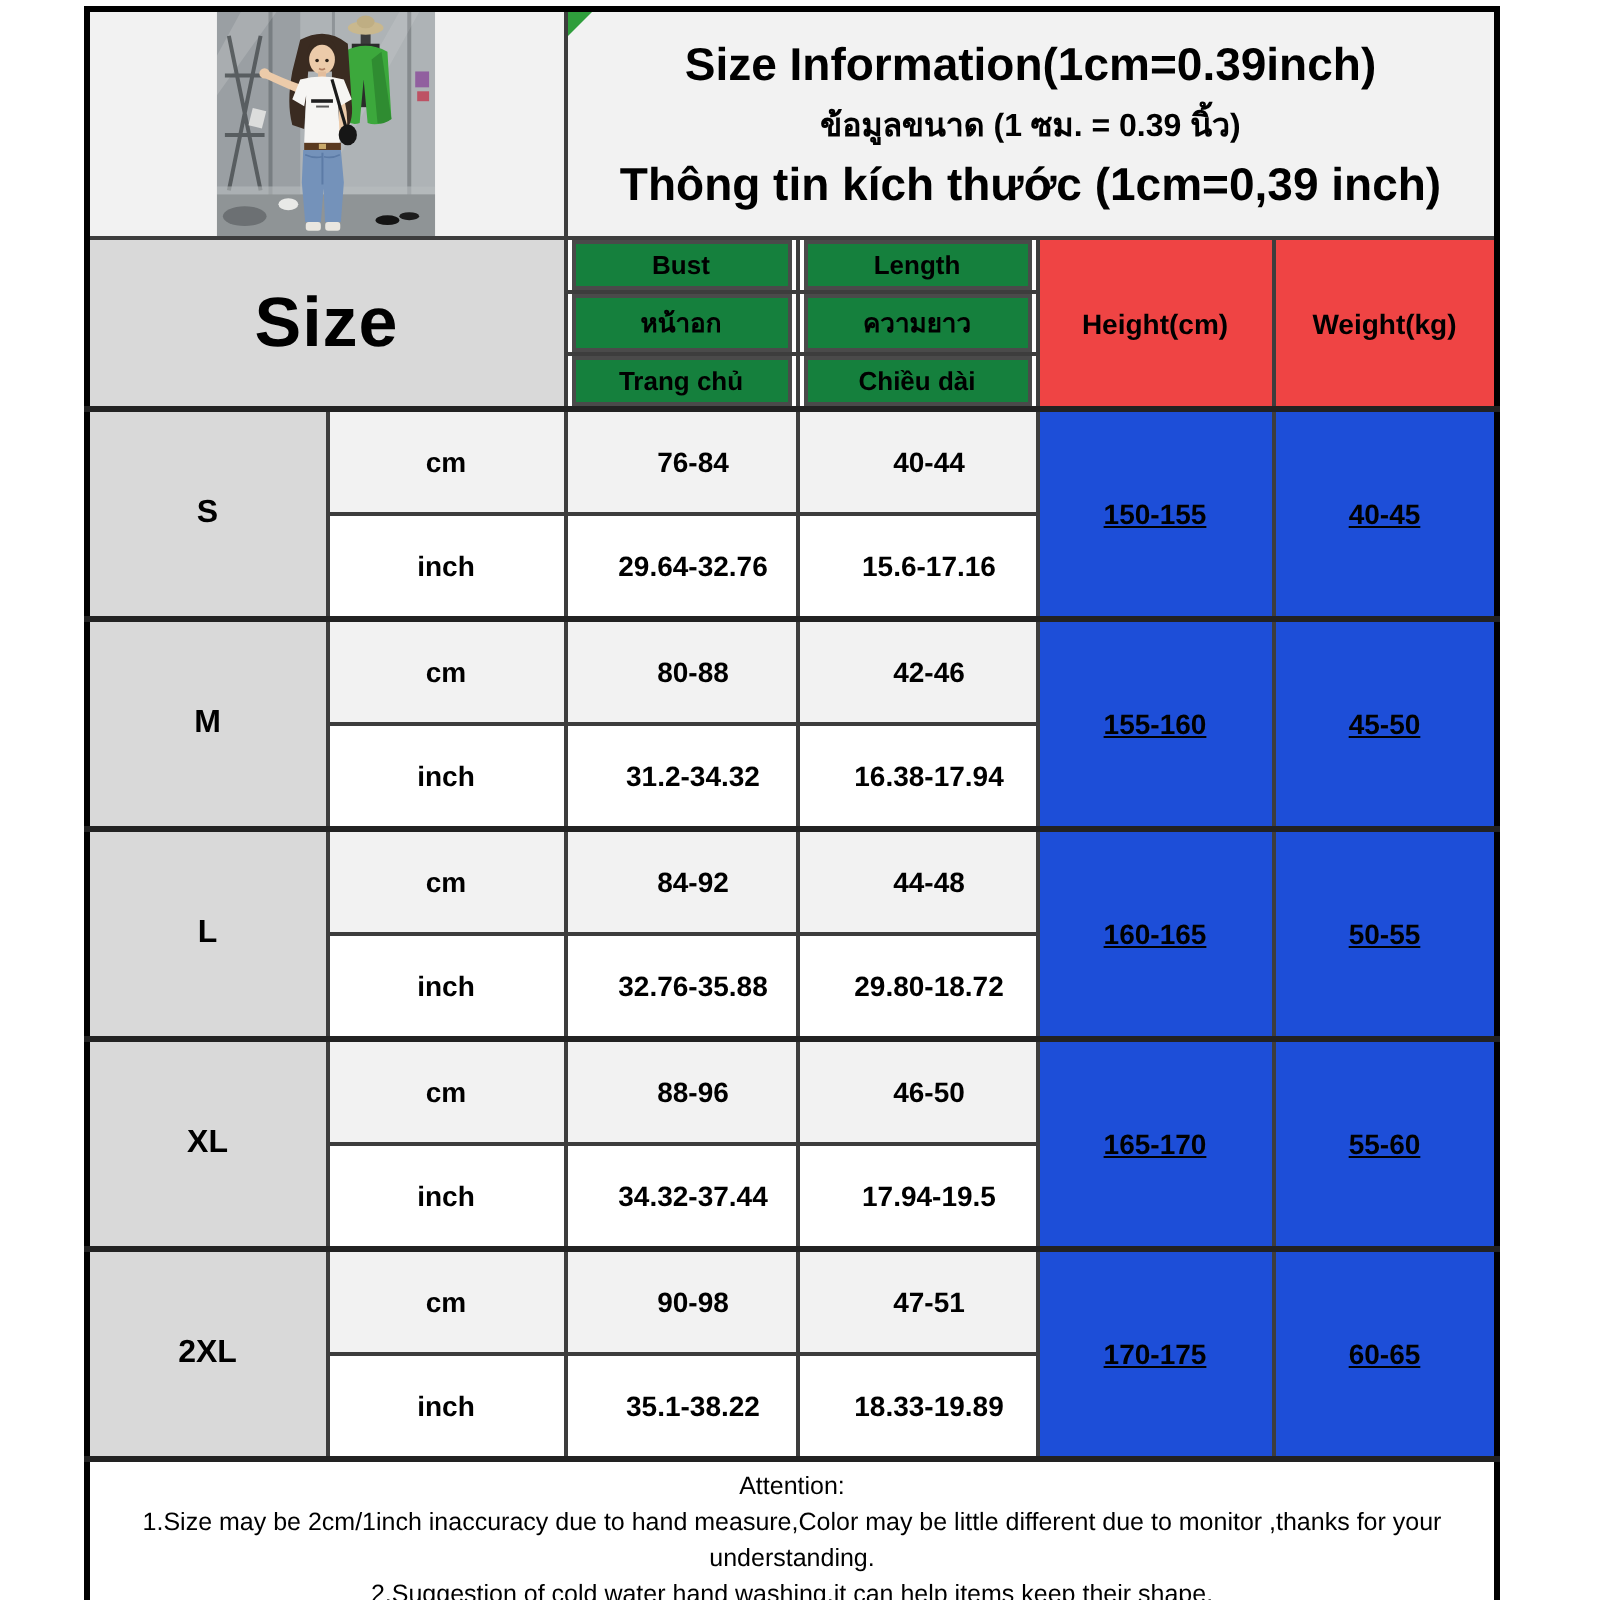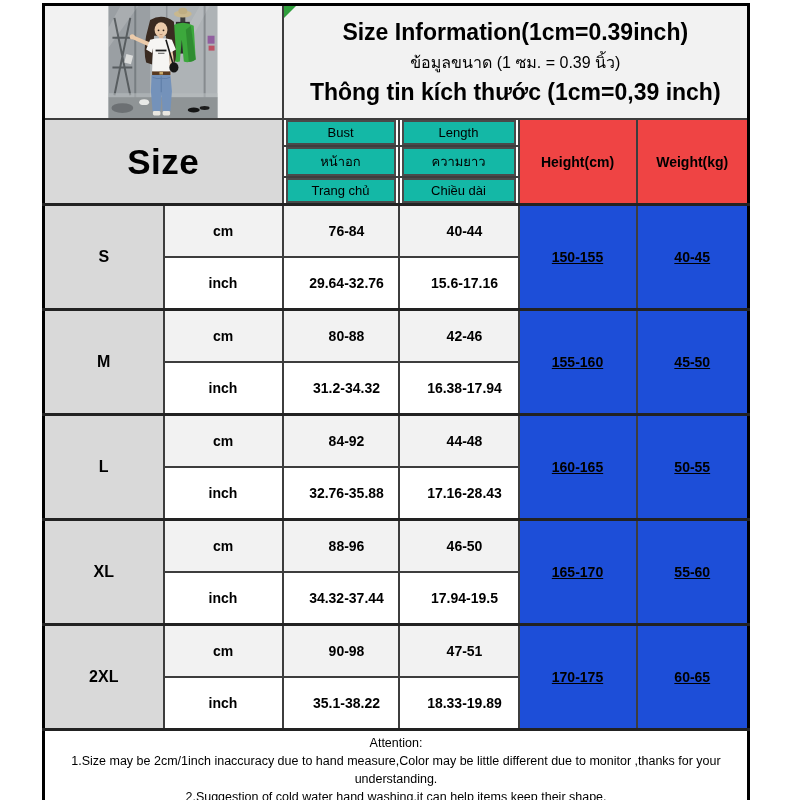--- a/index.html
+++ b/index.html
@@ -6,29 +6,29 @@
   .page{position:relative;width:800px;height:800px;background:#ffffff;overflow:hidden;
         font-family:"Liberation Sans","DejaVu Sans",sans-serif;color:#000;}
   table.size-chart{position:absolute;left:42px;top:3px;border-collapse:collapse;
         table-layout:fixed;border:3px solid #000;background:#fff;}
   td{border:2px solid #3d3d3d;padding:0;text-align:center;vertical-align:middle;
      font-weight:bold;overflow:hidden;}
   
   .photo-cell{background:#f2f2f2;height:112px;}
   .title-cell{background:#f2f2f2;position:relative;}
   .title-line1,.title-line3{font-size:23px;font-weight:bold;}
-  .title-line2{font-size:16px;font-weight:normal;margin:4px 0;}
+  .title-line2{font-size:16px;font-weight:bold;margin:4px 0;}
   .flag{position:absolute;left:0;top:0;}
   
   .size-head{background:#d9d9d9;font-size:35px;letter-spacing:0.5px;}
   .hcol{background:#ef4444;font-size:14px;}
   .hsub{background:#ffffff;padding:2px 2px;height:21px;}
-  .hsub-box{border:2px solid #4a4a4a;background:#14b8a6;height:100%;
+  .hsub-box{border:2px solid #4a4a4a;background:#15803d;height:100%;
             display:flex;align-items:center;justify-content:center;
-            font-size:13px;font-weight:normal;}
+            font-size:13px;font-weight:bold;}
   
   .size-label{background:#d9d9d9;font-size:16px;}
   .unit{font-size:14px;}
   .val{font-size:14px;padding-left:12px;}
   .cm-bg{background:#f2f2f2;}
   .inch-bg{background:#ffffff;margin-top:24px;}
   .range{background:#1d4ed8;font-size:14px;text-decoration:underline;}
   .r-cm{height:52px;}
   .r-inch{height:53px;}
   .block-start td{border-top-width:3px;border-top-color:#222;margin-top:24px;}
@@ -174,21 +174,21 @@
       <td class="size-label" rowspan="2">L</td>
       <td class="unit cm-bg">cm</td>
       <td class="val cm-bg">84-92</td>
       <td class="val cm-bg">44-48</td>
       <td class="range" rowspan="2">160-165</td>
       <td class="range" rowspan="2">50-55</td>
     </tr>
     <tr class="r-inch">
       <td class="unit inch-bg">inch</td>
       <td class="val inch-bg">32.76-35.88</td>
-      <td class="val inch-bg">17.16-28.43</td>
+      <td class="val inch-bg">29.80-18.72</td>
     </tr>
 
     <tr class="r-cm block-start">
       <td class="size-label" rowspan="2">XL</td>
       <td class="unit cm-bg">cm</td>
       <td class="val cm-bg">88-96</td>
       <td class="val cm-bg">46-50</td>
       <td class="range" rowspan="2">165-170</td>
       <td class="range" rowspan="2">55-60</td>
     </tr>

